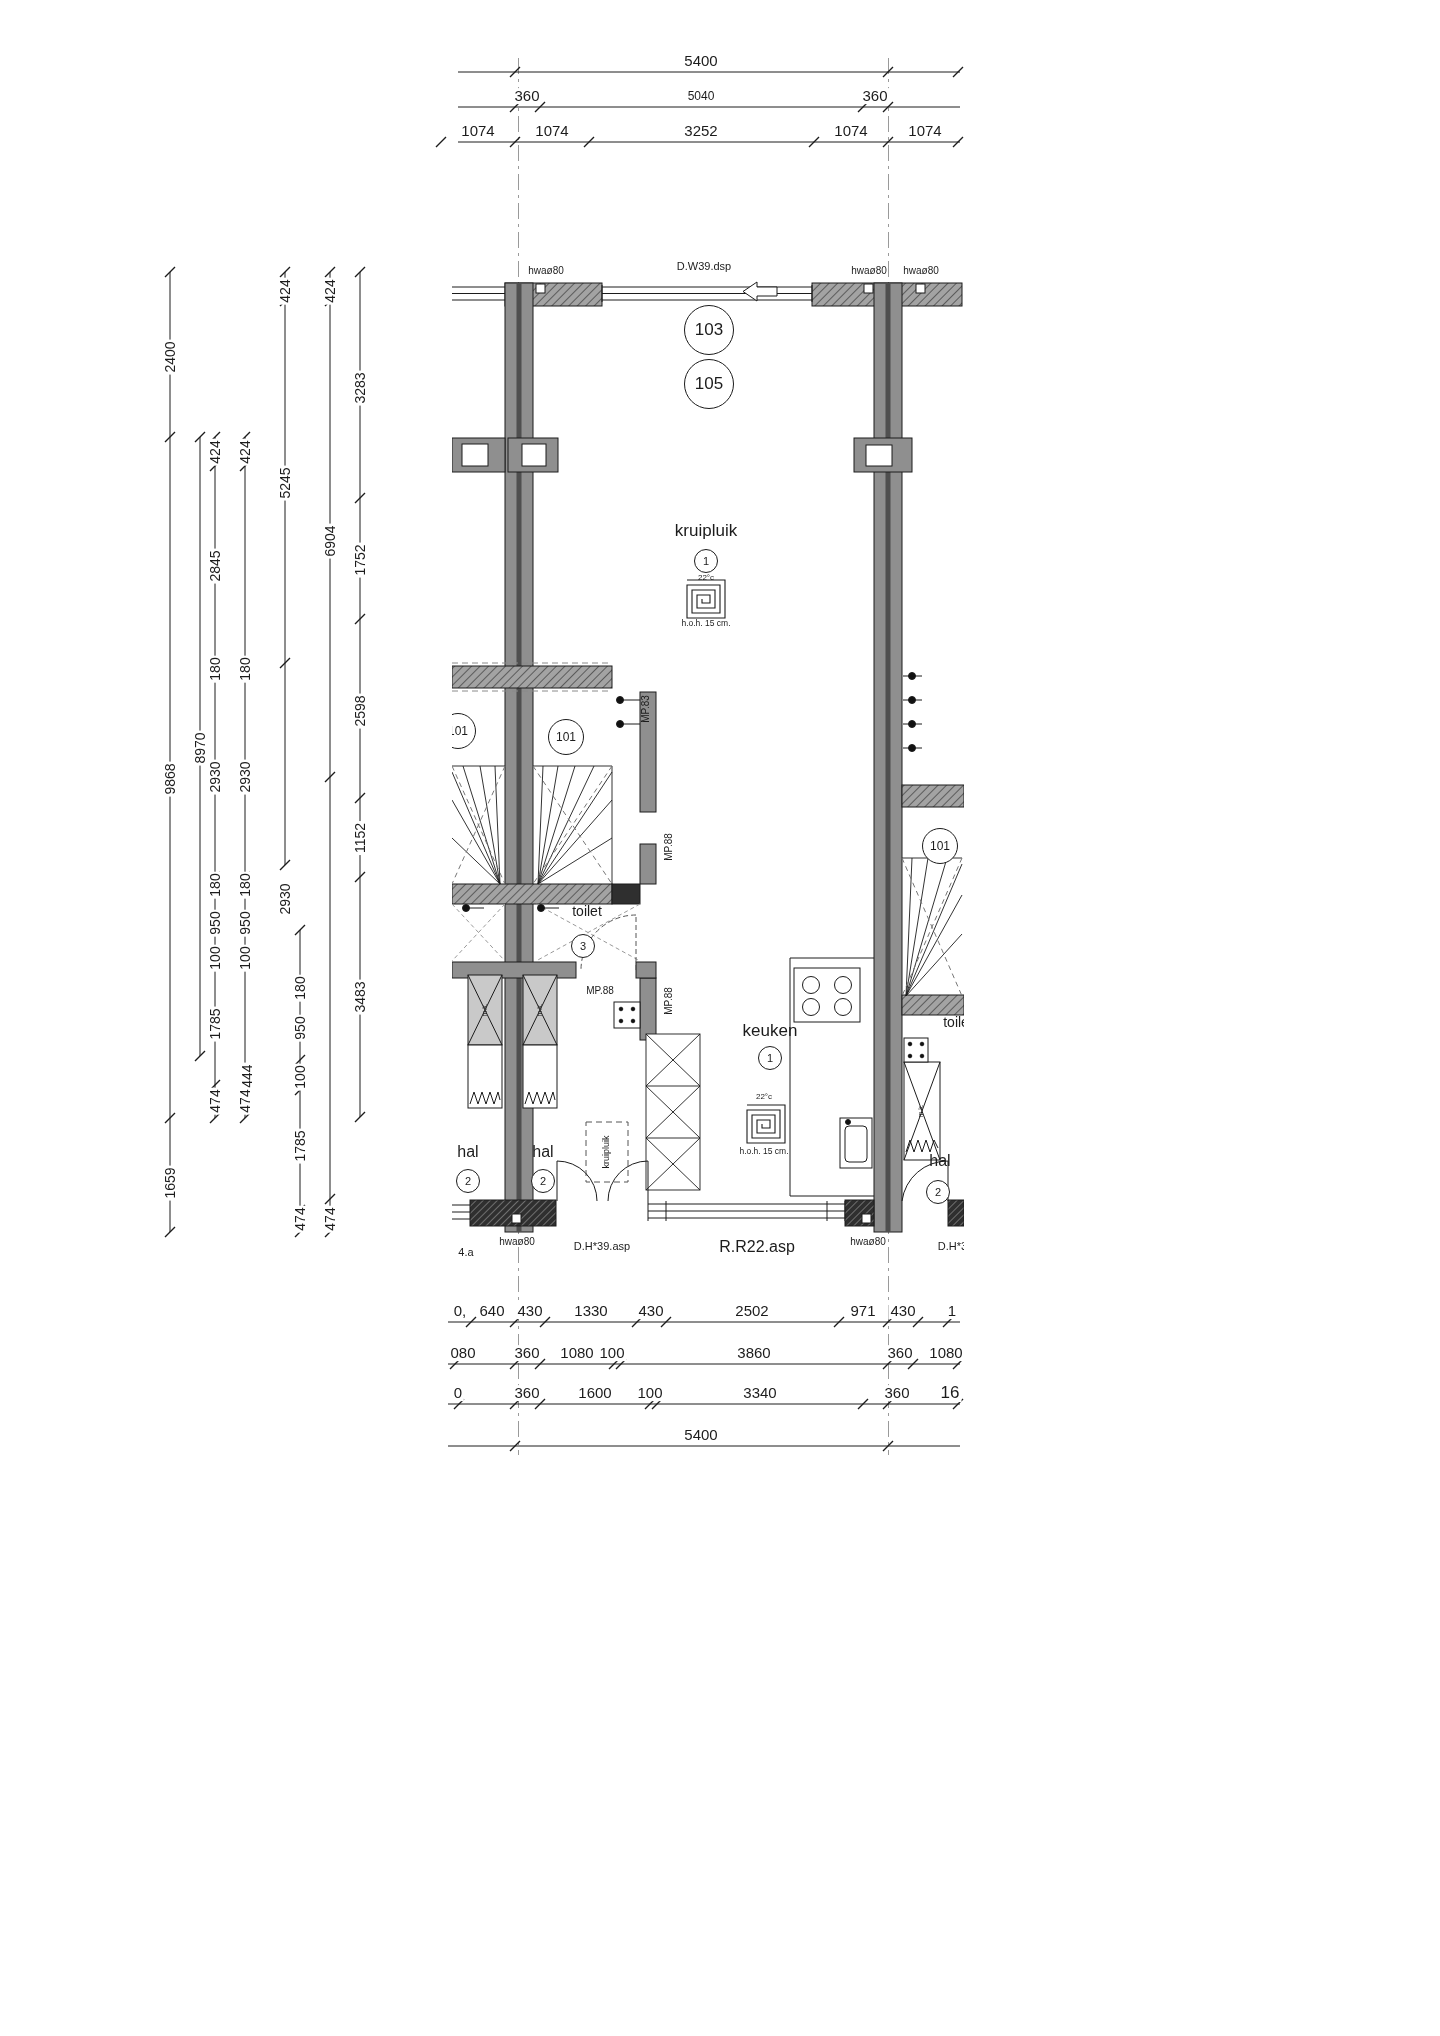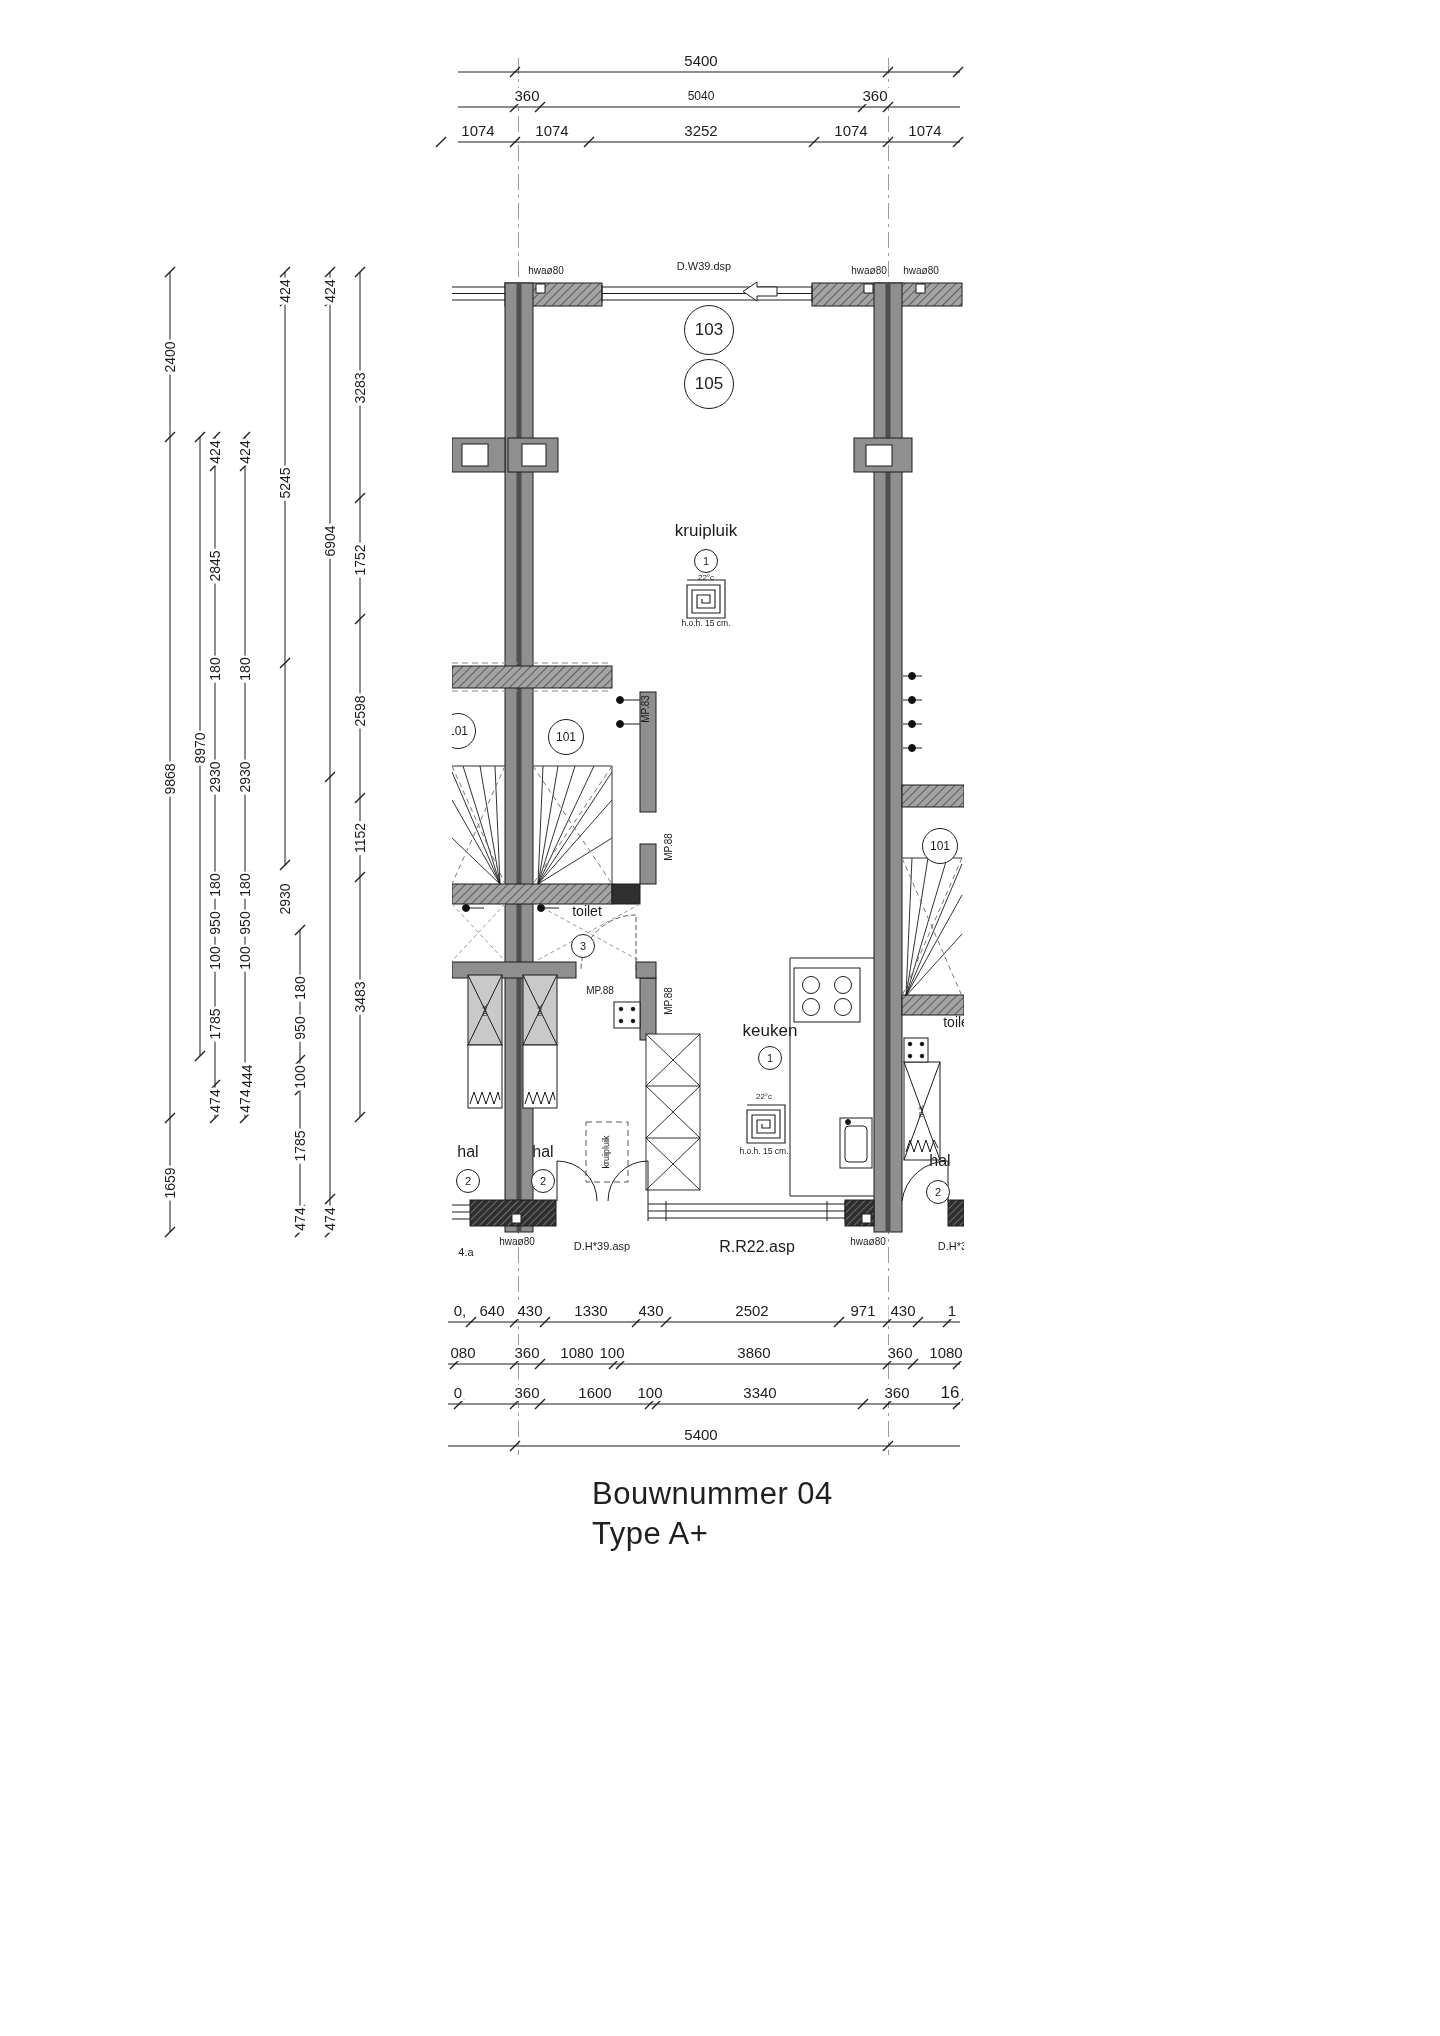--- a/index.html
+++ b/index.html
@@ -309,17 +309,13 @@
       <div class="circ" style="left: 114px; top: 481px; width: 34px; height: 34px; font-size: 12px;">101</div>
       <div class="circ" style="left: 488px; top: 590px; width: 34px; height: 34px; font-size: 12px;">101</div>
       <div class="circ" style="left: 254px; top: 305px; width: 22px; height: 22px; font-size: 11px;">1</div>
       <div class="circ" style="left: 131px; top: 690px; width: 22px; height: 22px; font-size: 11px;">3</div>
       <div class="circ" style="left: 318px; top: 802px; width: 22px; height: 22px; font-size: 11px;">1</div>
       <div class="circ" style="left: 16px; top: 925px; width: 22px; height: 22px; font-size: 11px;">2</div>
       <div class="circ" style="left: 91px; top: 925px; width: 22px; height: 22px; font-size: 11px;">2</div>
       <div class="circ" style="left: 486px; top: 936px; width: 22px; height: 22px; font-size: 11px;">2</div>
     </div>
 
-  <div class="title-block">
-    <div class="t1">Bouwnummer 04</div>
-    <div class="t2">Type A+</div>
-  </div>
 </div>
 
 </body></html>

